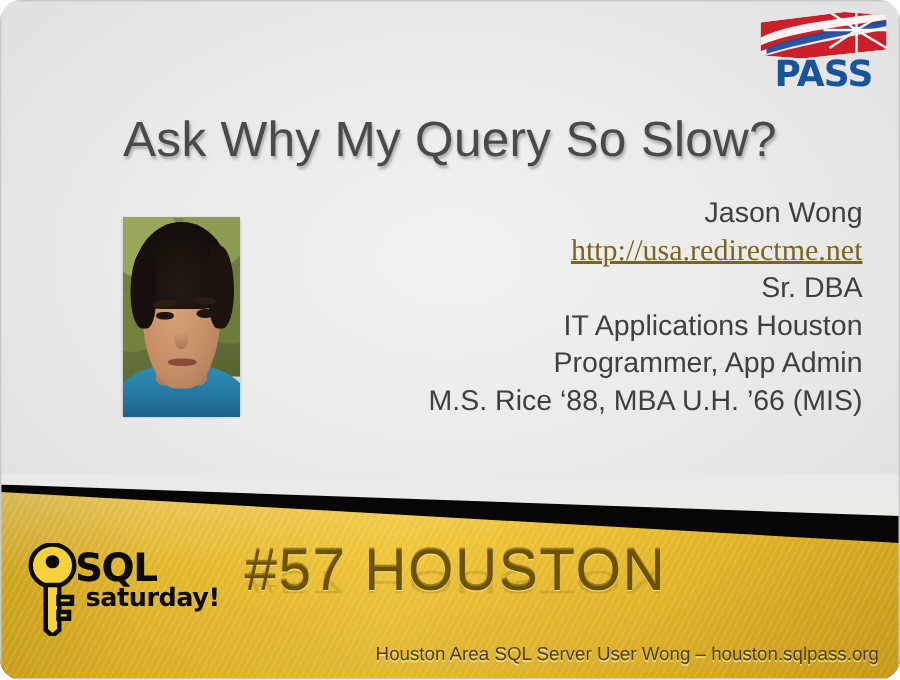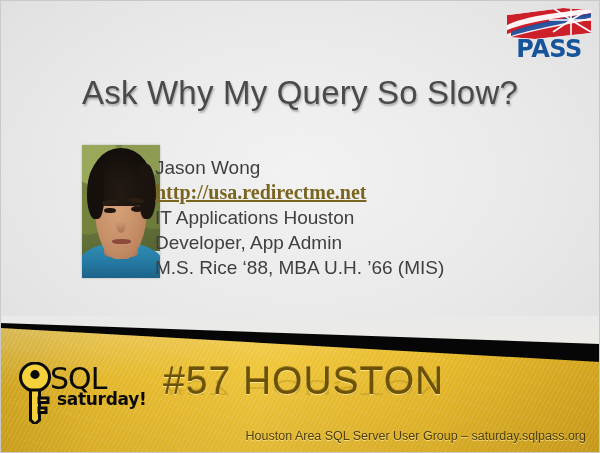--- a/index.html
+++ b/index.html
@@ -5,20 +5,21 @@
   html,body{margin:0;padding:0;}
   body{
     width:600px;height:453px;overflow:hidden;
     font-family:"Liberation Sans", sans-serif;
     background:#ffffff;
   }
   #slide{
     position:relative;width:600px;height:453px;overflow:hidden;
     background:
       radial-gradient(ellipse 80% 70% at 50% 38%, #f2f2f2 0%, #eaeaea 45%, #dcdcdc 100%);
+    border-radius: 14px;
   }
   
   #frame{
     position:absolute;inset:0;border:1px solid #c9c9c9;pointer-events:none;z-index:40;
   }
 
   
   #pass-logo{
     position:absolute;left:505px;top:6px;width:88px;height:58px;
   }
@@ -112,29 +113,29 @@
     border-radius:40% 40% 50% 50%;
   }
   #photo .mouth{
     position:absolute;left:39%;top:71%;width:24%;height:3.5%;
     background:#8a4a3c;border-radius:45%;
   }
 
   
   #bio{
     position:absolute;right:25px;top:130px;width:420px;
-    font-family:"Liberation Sans", sans-serif;
-    font-size:19px;color:#3f3f3f;line-height:25px;margin-top:25px;
+    text-align:right;
+    font-family:"Liberation Sans", sans-serif;
+    font-size:19px;color:#3f3f3f;line-height:25px;
   }
   #bio .line{display:block;white-space:nowrap;}
   #bio .link{
     color:#7a6520;text-decoration:underline;
     font-family:"Liberation Serif", serif;
     font-size:20px;
-    font-weight:bold;
   }
 
   
   #banner{
     position:absolute;left:0;top:316px;width:600px;height:137px;overflow:hidden;
   }
   #banner .cream{
     position:absolute;left:0;top:0;width:600px;height:137px;
     background:linear-gradient(180deg,#e9e9e9 0%,#f3efe2 55%,#efe6cf 100%);
   }
@@ -158,21 +159,21 @@
     clip-path:polygon(0 12px, 600px 46px, 600px 137px, 0 137px);
     pointer-events:none;
   }
 
   
   #key{position:absolute;left:16px;top:46px;width:40px;height:62px;}
 
   #sql-word{
     position:absolute;left:50px;top:44px;
     font-family:"DejaVu Sans", sans-serif;
-    font-weight:normal;font-size:30px;color:#0b0b0b;letter-spacing:-1px;
+    font-weight:bold;font-size:26px;color:#0b0b0b;letter-spacing:-1px;
     line-height:38px;
   }
   #sat-word{
     position:absolute;left:57px;top:74px;
     font-family:"DejaVu Sans", sans-serif;
     font-weight:bold;font-size:17px;color:#0b0b0b;letter-spacing:-0.3px;
     line-height:18px;
   }
   #houston{
     position:absolute;left:163px;top:44px;
@@ -246,22 +247,23 @@
     <div class="brow-r"></div>
     <div class="eye-l"></div>
     <div class="eye-r"></div>
     <div class="nose"></div>
     <div class="mouth"></div>
   </div>
 
   <div id="bio">
     <span class="line">Jason Wong</span>
     <span class="line"><a class="link" href="#">http://usa.redirectme.net</a></span>
+    <span class="line">Sr. DBA</span>
     <span class="line">IT Applications Houston</span>
-    <span class="line">Developer, App Admin</span>
+    <span class="line">Programmer, App Admin</span>
     <span class="line">M.S. Rice ‘88, MBA U.H. ’66 (MIS)</span>
   </div>
 
   <div id="banner">
     <div class="cream"></div>
     <div class="blackwedge"></div>
     <div class="gold"></div>
     <div class="goldshine"></div>
 
     <svg id="key" viewBox="0 0 40 62">
@@ -273,17 +275,17 @@
         <rect x="23" y="46" width="7" height="4.5" fill="#f5d23c" stroke="#0b0b0b" stroke-width="3"></rect>
       </g>
     </svg>
 
     <div id="sql-word">SQL</div>
     <div id="sat-word">saturday!</div>
 
     <div id="houston-reflect">#57 HOUSTON</div>
     <div id="houston">#57 HOUSTON</div>
 
-    <div id="tagline">Houston Area SQL Server User Group – saturday.sqlpass.org</div>
+    <div id="tagline">Houston Area SQL Server User Wong – houston.sqlpass.org</div>
   </div>
 
   <div id="frame"></div>
 </div>
 
 </body></html>

